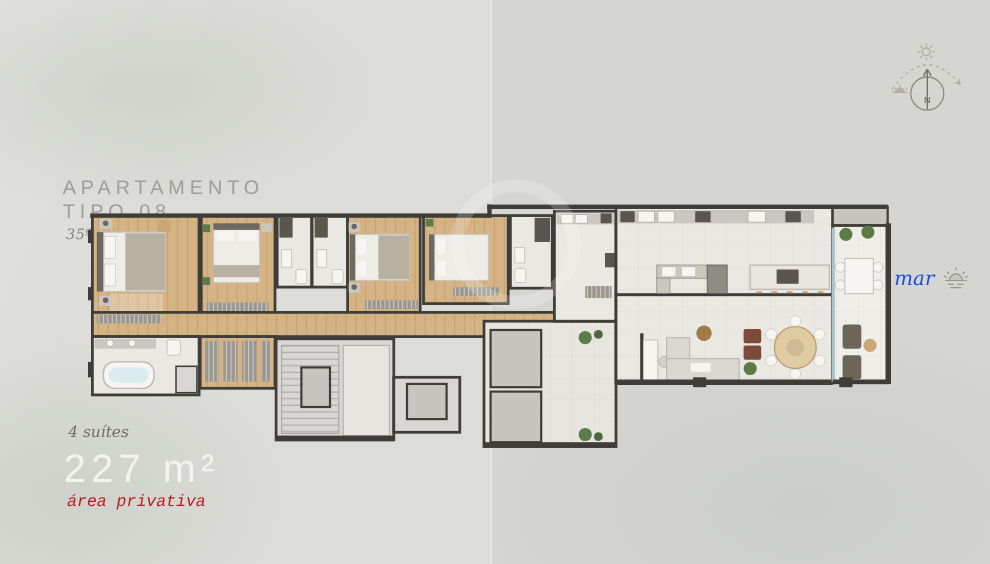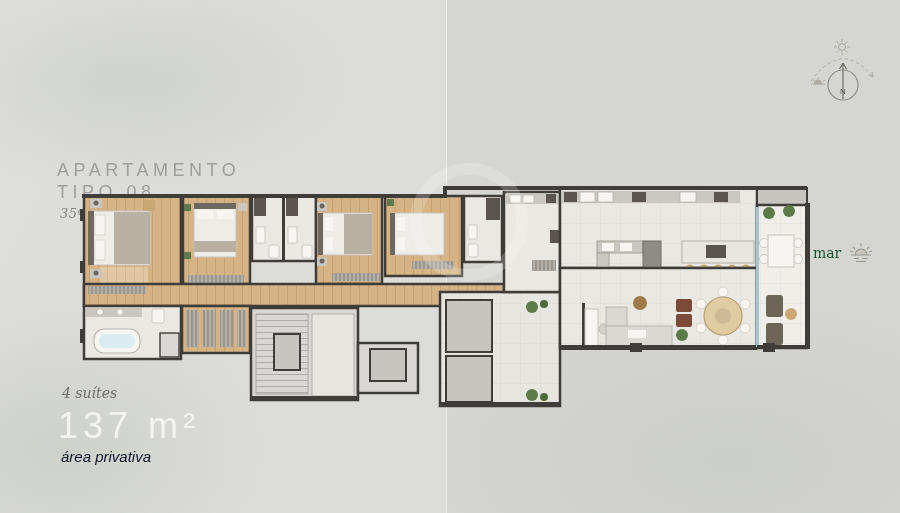--- a/index.html
+++ b/index.html
@@ -25,24 +25,24 @@
   .brand-name{margin-top:8px;font-size:9.5px;letter-spacing:4px;}
   .brand-name .light{color:var(--brand-light);}
   .brand-name .bold{color:var(--brand);font-weight:bold;}
   .title-block{position:absolute;left:57px;top:159px;color:var(--title);}
   .title-line{font-size:18px;letter-spacing:4.5px;line-height:22px;}
   .subtitle{margin-top:3px;margin-left:3px;font-family:"DejaVu Serif",serif;font-style:italic;
     font-size:13px;color:#83837e;letter-spacing:.5px;}
   .stats{position:absolute;left:58px;top:385px;}
   .stats .suites{font-family:"DejaVu Serif",serif;font-style:italic;font-size:14px;color:#6e6e69;margin-left:4px;}
   .stats .area{font-size:36px;letter-spacing:5px;color:var(--area);margin-top:4px;}
-  .stats .area-label{font-family:Liberation Sans, sans-serif;font-style:italic;font-size:15px;color:#0f172a;margin-left:3px;margin-top:1px;}
+  .stats .area-label{font-family:Liberation Mono, monospace;font-style:italic;font-size:15px;color:#b91c1c;margin-left:3px;margin-top:1px;}
   .compass{position:absolute;left:803px;top:33px;}
   .sea{position:absolute;left:813px;top:240px;display:flex;align-items:center;gap:7px;}
-  .sea .mar{font-family:"DejaVu Serif",serif;font-size:14px;color:#14532d;}
+  .sea .mar{font-family:"DejaVu Serif",serif;font-style:italic;font-size:18px;color:#1d4ed8;}
   .floorplan{position:absolute;left:80px;top:183px;}
   .wm-ring{position:absolute;left:410px;top:163px;width:118px;height:118px;border-radius:50%;
     border:12px solid rgba(255,255,255,.20);pointer-events:none;}
   .wm-text{position:absolute;left:352px;top:218px;font-size:118px;font-weight:bold;letter-spacing:6px;
     color:var(--watermark);pointer-events:none;line-height:1;}
   svg .room{stroke:var(--wall);stroke-width:2.5;}
 </style>
 </head>
 <body>
 
@@ -53,21 +53,21 @@
 
 
   <div class="title-block">
     <div class="title-line">APARTAMENTO</div>
     <div class="title-line">TIPO 08</div>
     <div class="subtitle">35º PVTO</div>
   </div>
 
   <div class="stats">
     <div class="suites">4 suítes</div>
-    <div class="area">137 m²</div>
+    <div class="area">227 m²</div>
     <div class="area-label">área privativa</div>
   </div>
 
   <div class="compass">
     <svg width="78" height="72" viewBox="0 0 78 72">
       <path d="M8 48 Q39 6 70 44" fill="none" stroke="#aba99f" stroke-width="1" stroke-dasharray="3,3"></path>
       <path d="M70 44 l-5 -2 m5 2 l-1 -5" fill="none" stroke="#aba99f" stroke-width="1"></path>
       <g stroke="#a8a69c" stroke-width="1" fill="none">
         <circle cx="39" cy="14" r="3.5"></circle>
         <path d="M39 6 v3 M39 19 v3 M31 14 h3 M44 14 h3 M33.5 8.5 l2 2 M42.5 17.5 l2 2 M44.5 8.5 l-2 2 M35.5 17.5 l-2 2"></path>

